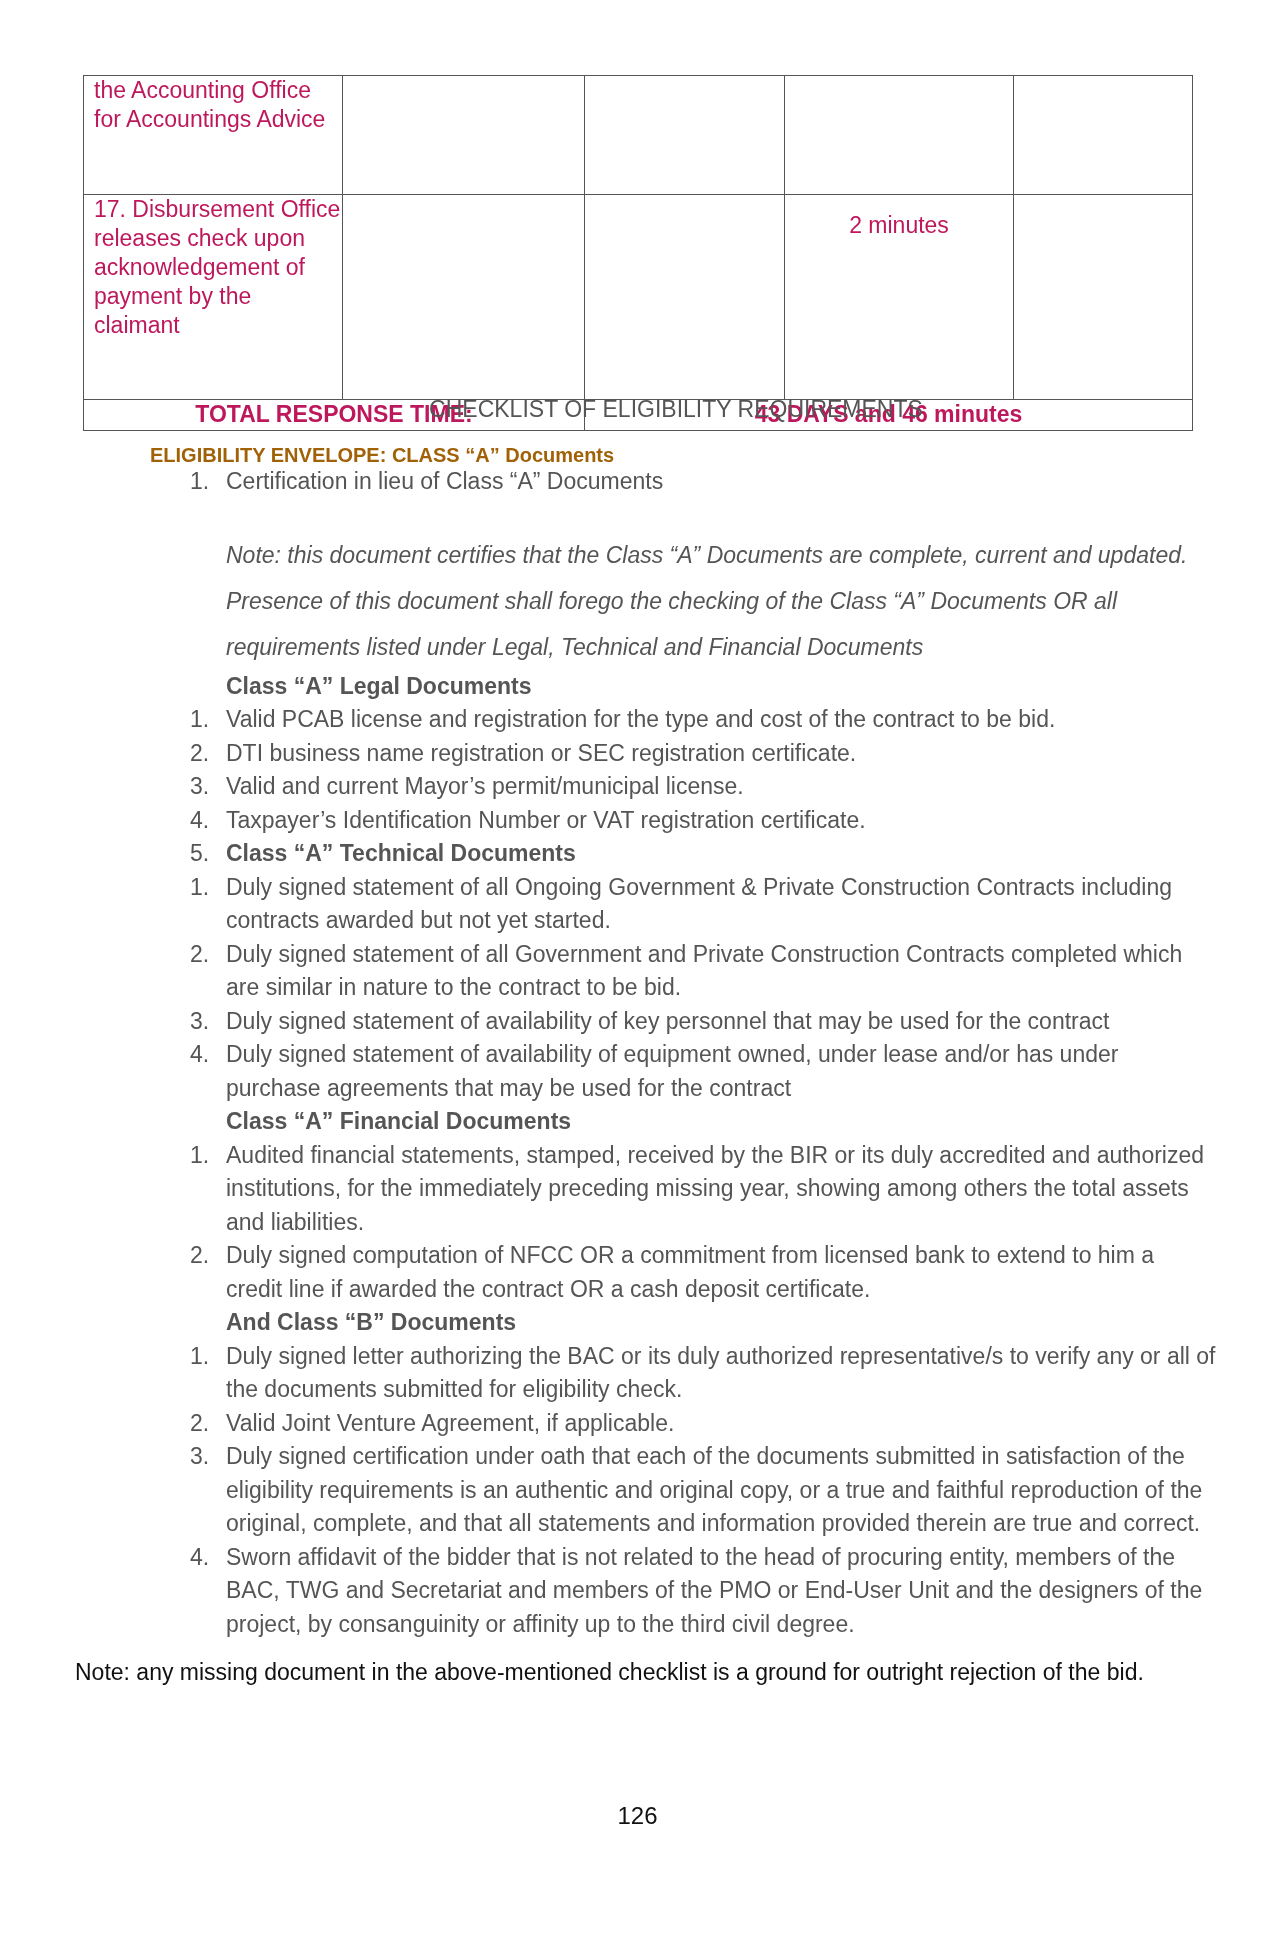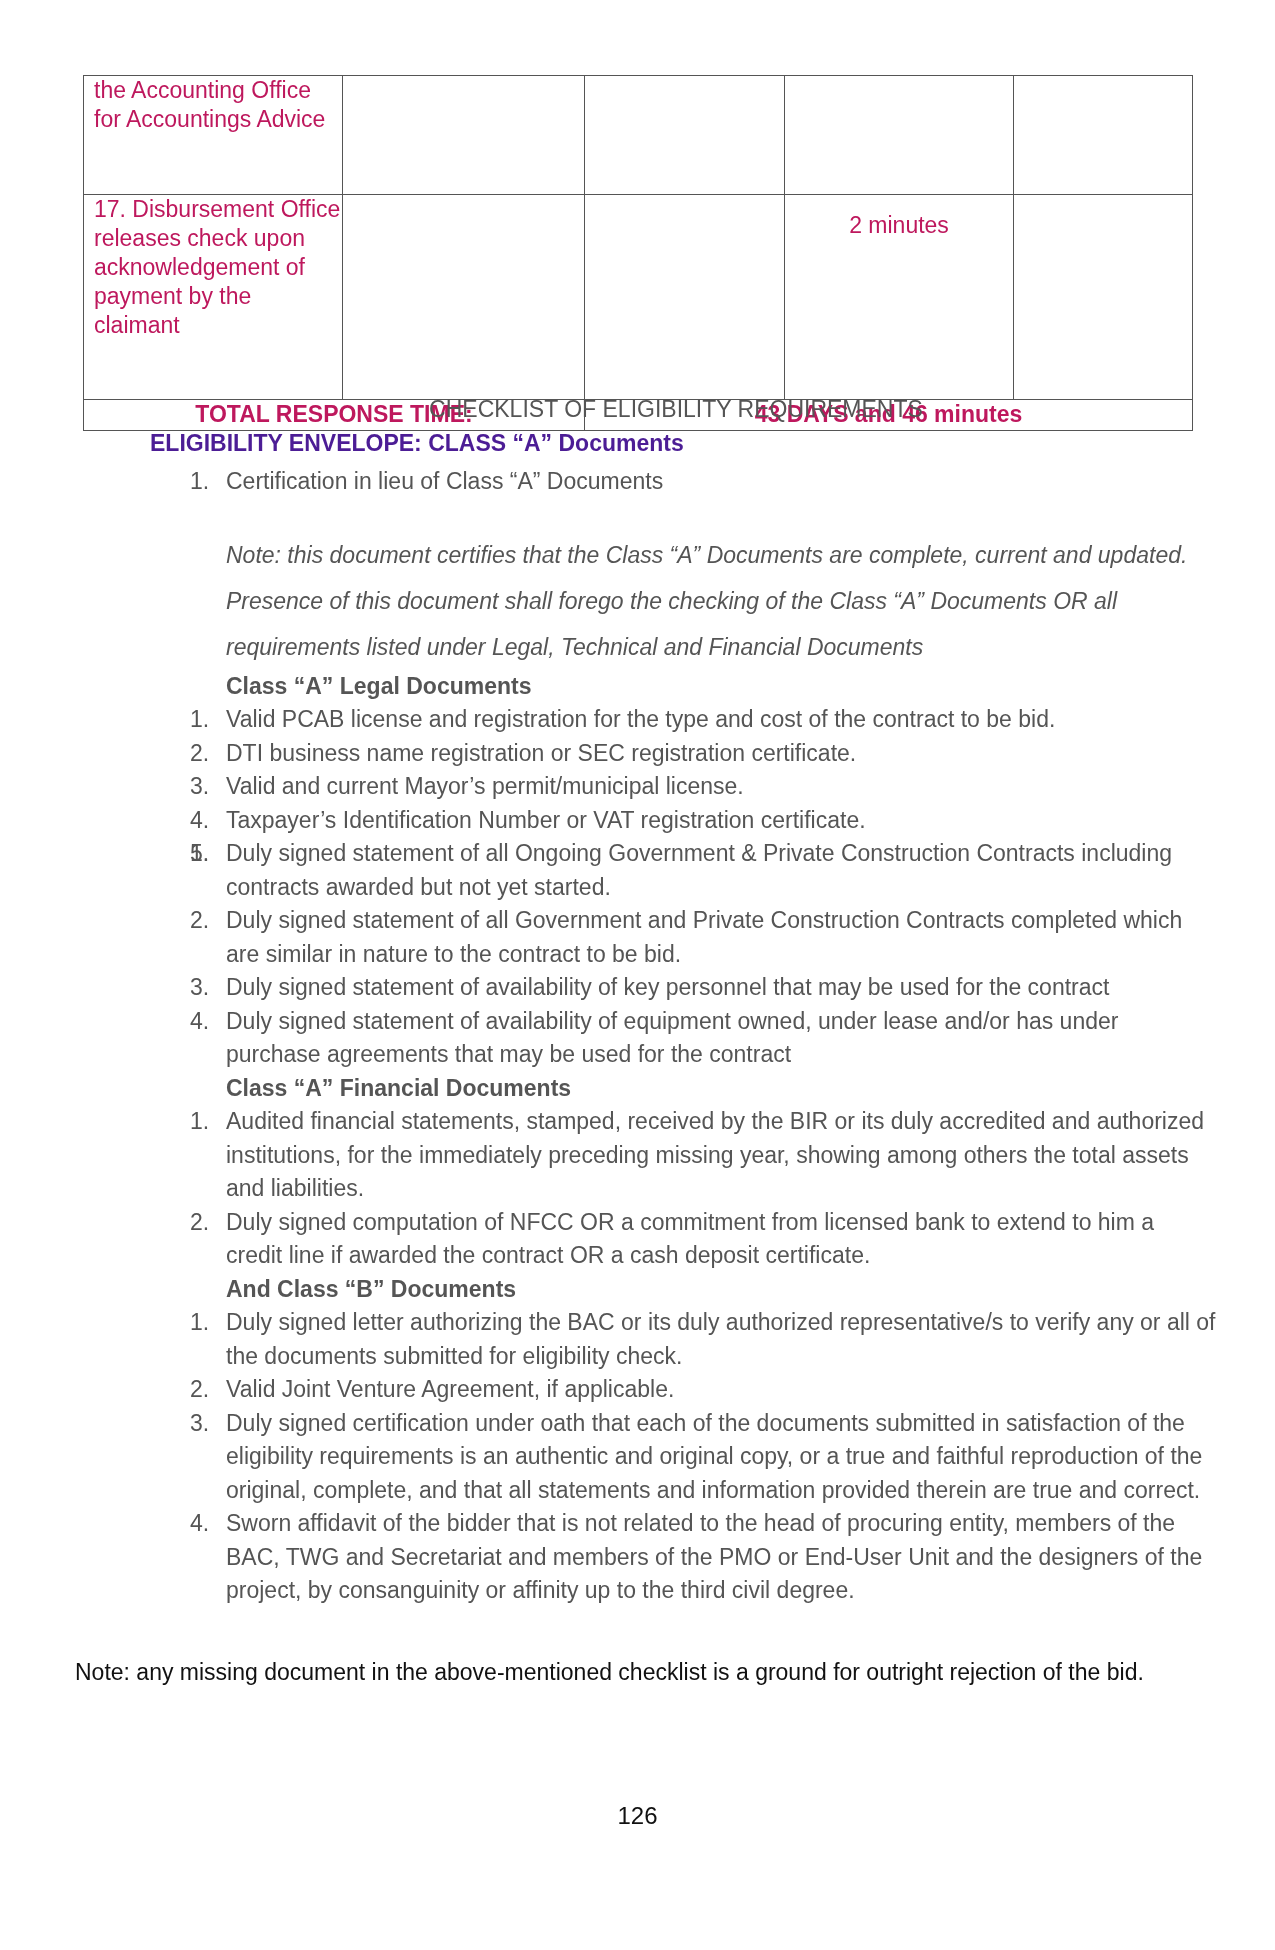--- a/index.html
+++ b/index.html
@@ -7,21 +7,21 @@
          font-family:"Liberation Sans", sans-serif; }
   .tbl { position:absolute; left:83px; top:75px; width:1109px; border-collapse:collapse;
          table-layout:fixed; color:#be185d; font-size:23px; }
   .tbl td { border:1.5px solid #555; vertical-align:top; padding:0 0 0 10px; line-height:29px; }
   .tbl td.c { text-align:center; padding:16px; }
   .tbl tr.r1 td { height:86px; }
   .tbl tr.r2 td { height:172px; }
   .tbl tr.tot td { height:30px; font-weight:bold; text-align:center; padding:0; line-height:29px; }
   .title { position:absolute; left:0; width:1352px; top:396px; text-align:center;
            font-size:23px; color:#555; }
-  .env { position:absolute; left:150px; top:430px; font-size:23px; font-weight:bold; color:#4c1d95; }
+  .env { position:absolute; left:150px; top:444px; font-size:20px; font-weight:bold; color:#a16207; }
   .list { position:absolute; left:0; top:465px; width:1275px; font-size:23px; color:#555; }
   .row { position:relative; line-height:33.5px; height:auto; }
   .num { position:absolute; left:190px; top:0; }
   .txt { margin-left:226px; width:990px; }
   .note-it { font-style:italic; margin-left:226px; width:1000px; line-height:46px;margin-top:33px; }
   .sub { font-weight:bold; margin-left:226px; line-height:33.5px; }
   .final { position:absolute; left:75px; top:1656px; width:1130px; font-size:23px; color:#111; line-height:33px; }
   .pnum { position:absolute; left:0; width:1275px; top:1802px; text-align:center;
           font-size:24px; color:#111; }
 </style>
@@ -82,20 +82,21 @@
       <div class="txt">Valid and current Mayor’s permit/municipal license.</div>
     </div>
   <div class="row">
       <span class="num">4.</span>
       <div class="txt">Taxpayer’s Identification Number or VAT registration certificate.</div>
     </div>
   <div class="row">
       <span class="num">5.</span>
     </div>
 
+  <div class="sub">Class “A” Technical Documents</div>
   <div class="row">
       <span class="num">1.</span>
       <div class="txt">Duly signed statement of all Ongoing Government &amp; Private Construction Contracts including contracts awarded but not yet started.</div>
     </div>
   <div class="row">
       <span class="num">2.</span>
       <div class="txt">Duly signed statement of all Government and Private Construction Contracts completed which are similar in nature to the contract to be bid.</div>
     </div>
   <div class="row">
       <span class="num">3.</span>

